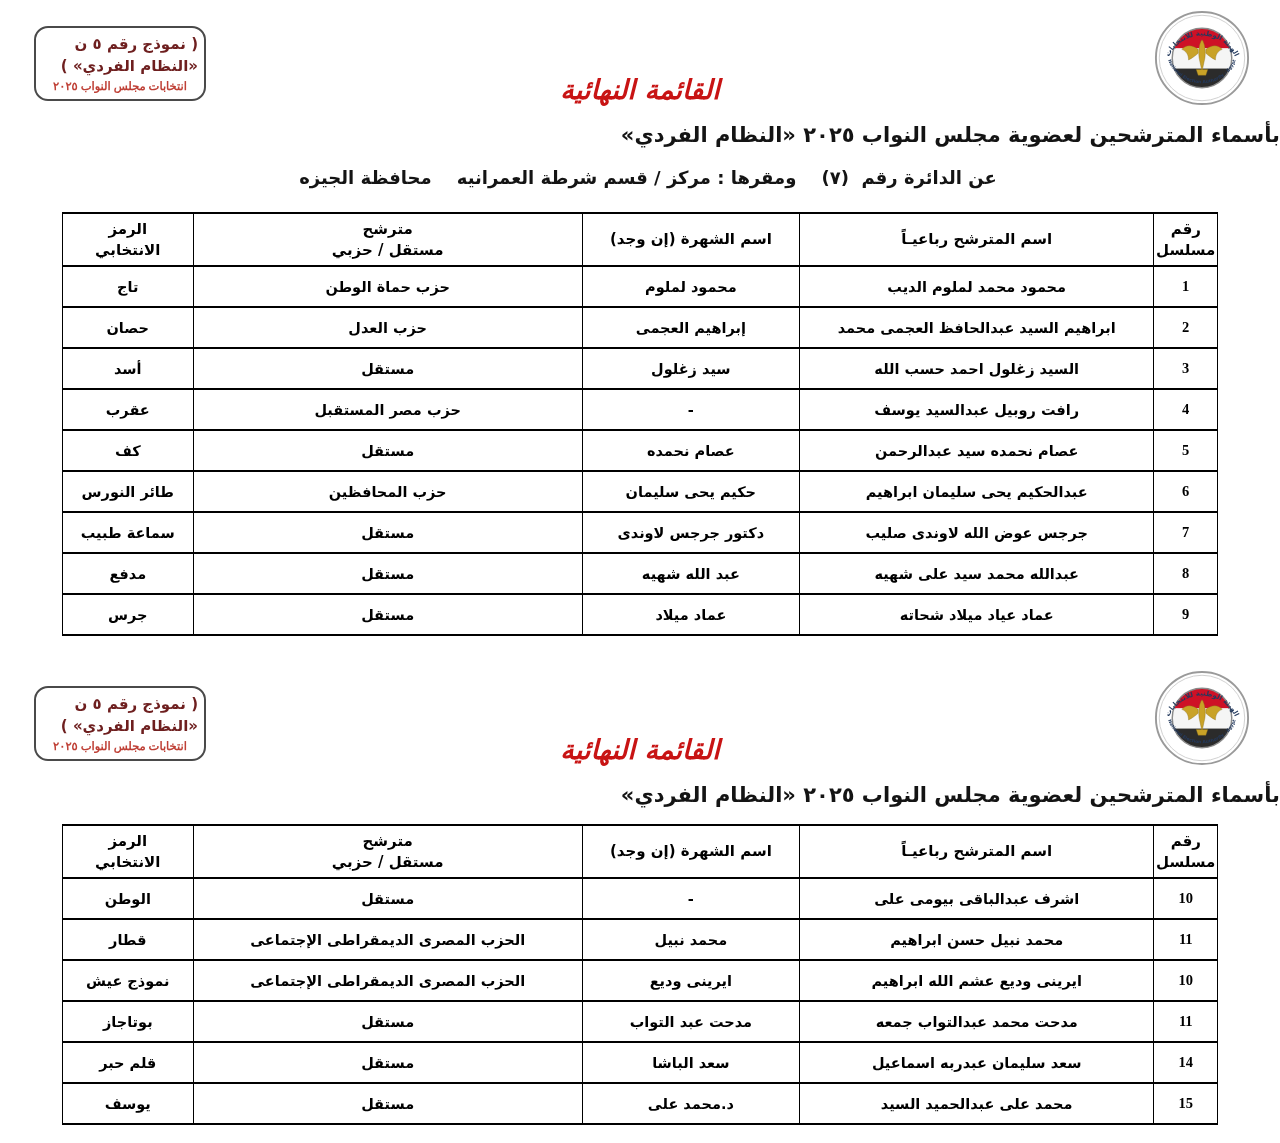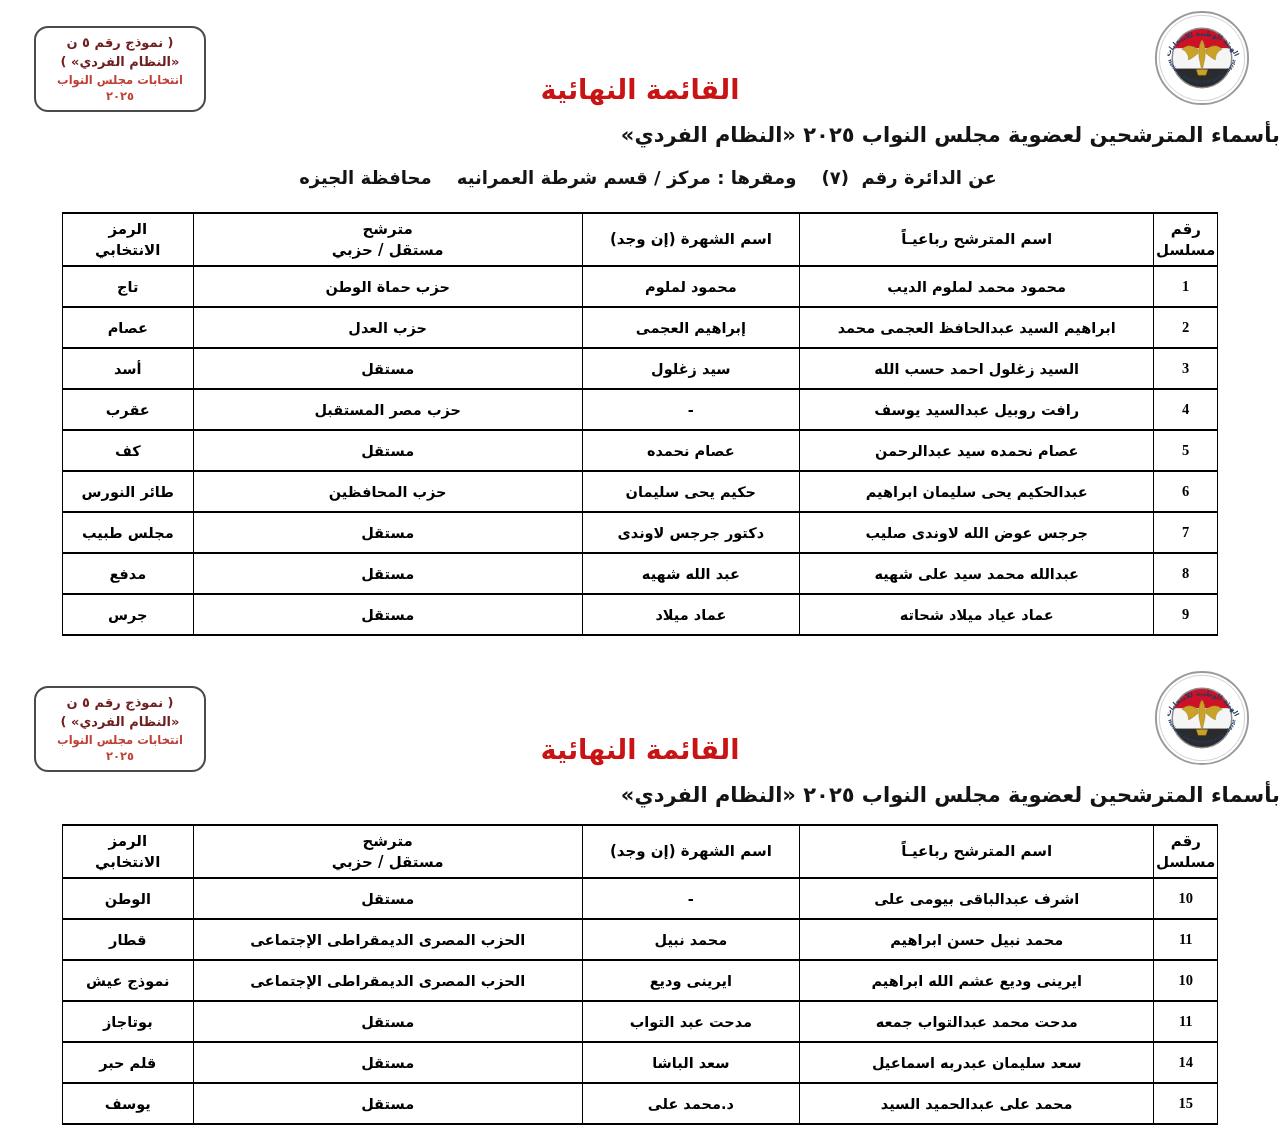--- a/index.html
+++ b/index.html
@@ -11,29 +11,29 @@
   }
   .section { position:absolute; left:0; width:1280px; }
   #section-1 { top:0; height:660px; }
   #section-2 { top:660px; height:483px; }
 
   .stamp {
     position:absolute; left:34px; top:26px; width:172px;
     border:2px solid #4a4a4a; border-radius:14px;
     text-align:center; padding:6px 6px 5px; background:#fff;
   }
-  .stamp-l1 { font-size:13px; font-weight:bold; color:#6e1f1f; line-height:1.45; }
-  .stamp-l2 { font-size:11.5px; font-weight:bold; color:#bf4036; line-height:1.45; }
+  .stamp-l1 { font-size:15px; font-weight:bold; color:#6e1f1f; line-height:1.45;text-align:right; }
+  .stamp-l2 { font-size:11.5px; font-weight:bold; color:#bf4036; line-height:1.45;font-family:Liberation Serif, serif; }
 
   .logo { position:absolute; left:1154px; top:10px; width:96px; height:96px; }
   .logo svg { width:100%; height:100%; }
 
   .doc-title {
     position:absolute; left:0; right:0; top:74px; text-align:center;
-    font-size:27px; font-weight:bold; color:#c81414; letter-spacing:0.5px;
+    font-size:27px; font-weight:bold; color:#c81414; letter-spacing:0.5px;font-style:italic;
   }
   .doc-subtitle {
     position:absolute; left:0; right:0; top:123px; 
     font-size:21px; font-weight:bold; color:#141414;
   }
   .doc-district {
     position:absolute; left:16px; right:0; top:167px; text-align:center;
     font-size:18px; font-weight:bold; color:#141414; white-space:pre-wrap;
   }
 
@@ -132,21 +132,21 @@
     <td class="c-name">محمود محمد لملوم الديب</td>
     <td class="c-known">محمود لملوم</td>
     <td class="c-party">حزب حماة الوطن</td>
     <td class="c-symbol">تاج</td>
   </tr>
             <tr>
     <td class="c-serial">2</td>
     <td class="c-name">ابراهيم السيد عبدالحافظ العجمى محمد</td>
     <td class="c-known">إبراهيم العجمى</td>
     <td class="c-party">حزب العدل</td>
-    <td class="c-symbol">عصام</td>
+    <td class="c-symbol">حصان</td>
   </tr>
             <tr>
     <td class="c-serial">3</td>
     <td class="c-name">السيد زغلول احمد حسب الله</td>
     <td class="c-known">سيد زغلول</td>
     <td class="c-party">مستقل</td>
     <td class="c-symbol">أسد</td>
   </tr>
             <tr>
     <td class="c-serial">4</td>
@@ -167,21 +167,21 @@
     <td class="c-name">عبدالحكيم يحى سليمان ابراهيم</td>
     <td class="c-known">حكيم يحى سليمان</td>
     <td class="c-party">حزب المحافظين</td>
     <td class="c-symbol">طائر النورس</td>
   </tr>
             <tr>
     <td class="c-serial">7</td>
     <td class="c-name">جرجس عوض الله لاوندى صليب</td>
     <td class="c-known">دكتور جرجس لاوندى</td>
     <td class="c-party">مستقل</td>
-    <td class="c-symbol">مجلس طبيب</td>
+    <td class="c-symbol">سماعة طبيب</td>
   </tr>
             <tr>
     <td class="c-serial">8</td>
     <td class="c-name">عبدالله محمد سيد على شهيه</td>
     <td class="c-known">عبد الله شهيه</td>
     <td class="c-party">مستقل</td>
     <td class="c-symbol">مدفع</td>
   </tr>
             <tr>
     <td class="c-serial">9</td>

